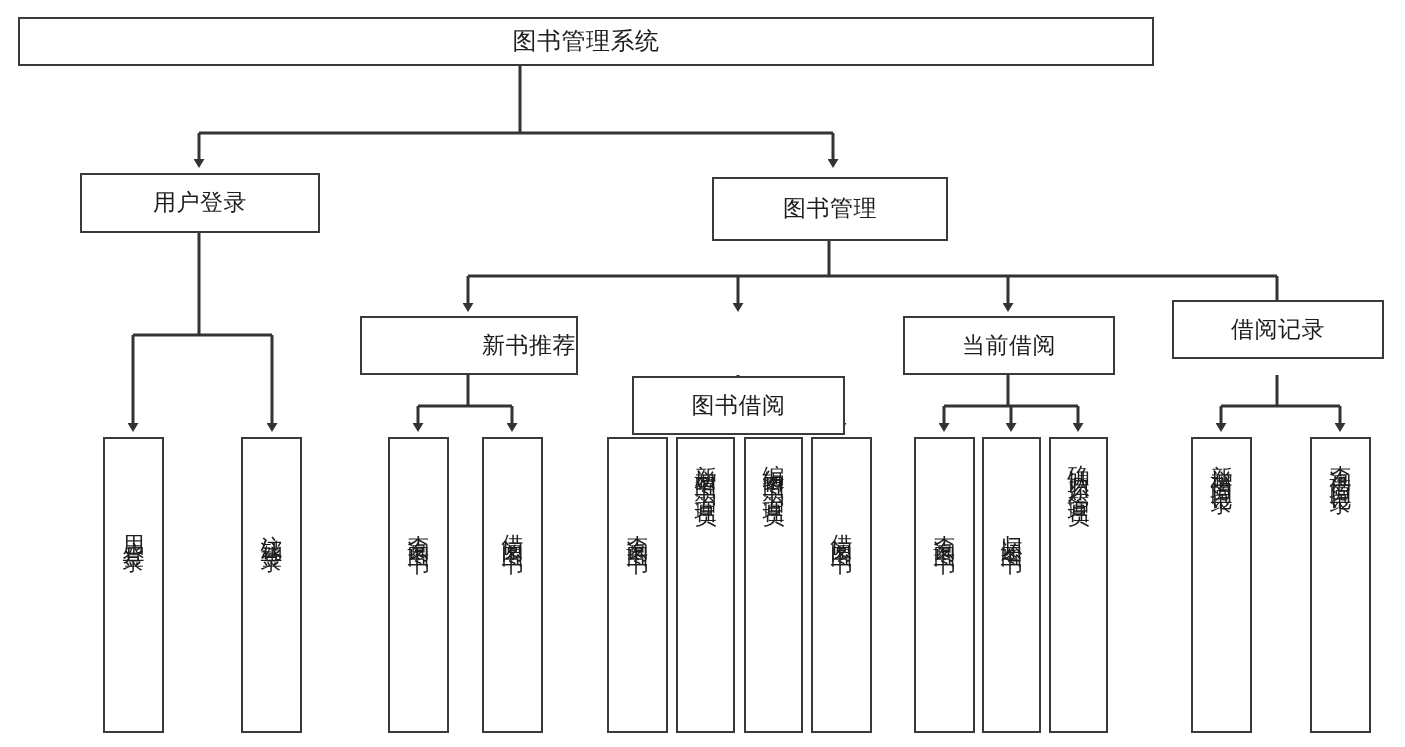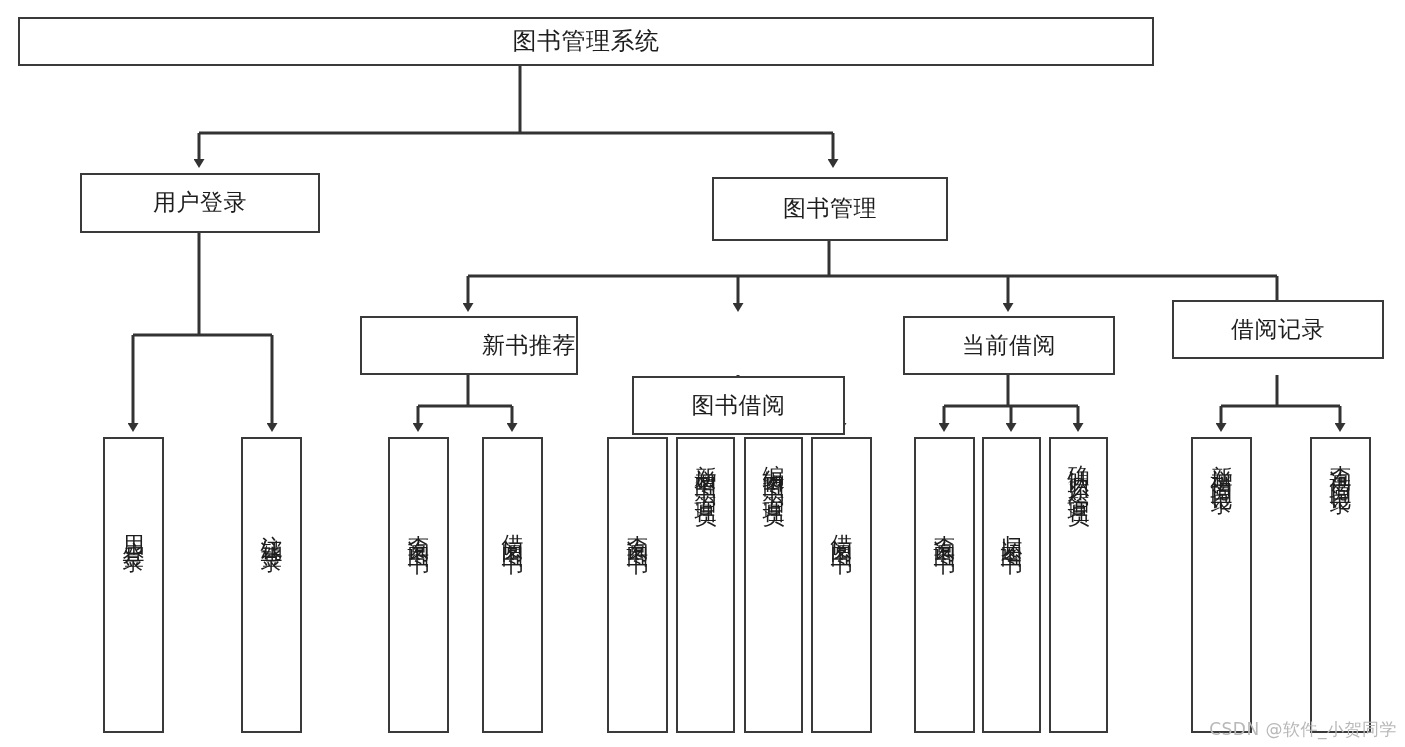--- a/index.html
+++ b/index.html
@@ -193,14 +193,13 @@
     <span class="label">确认归还（管理员）</span>
   </div>
 
   <div class="node v" style="left:1191px; top:437px; width:61px; height:296px;">
     <span class="label">新增借阅记录</span>
   </div>
   <div class="node v" style="left:1310px; top:437px; width:61px; height:296px;">
     <span class="label">查询借阅记录</span>
   </div>
 
-  <div id="watermark">CSDN @软件_小贺同学</div>
 </div>
 
 </body></html>

